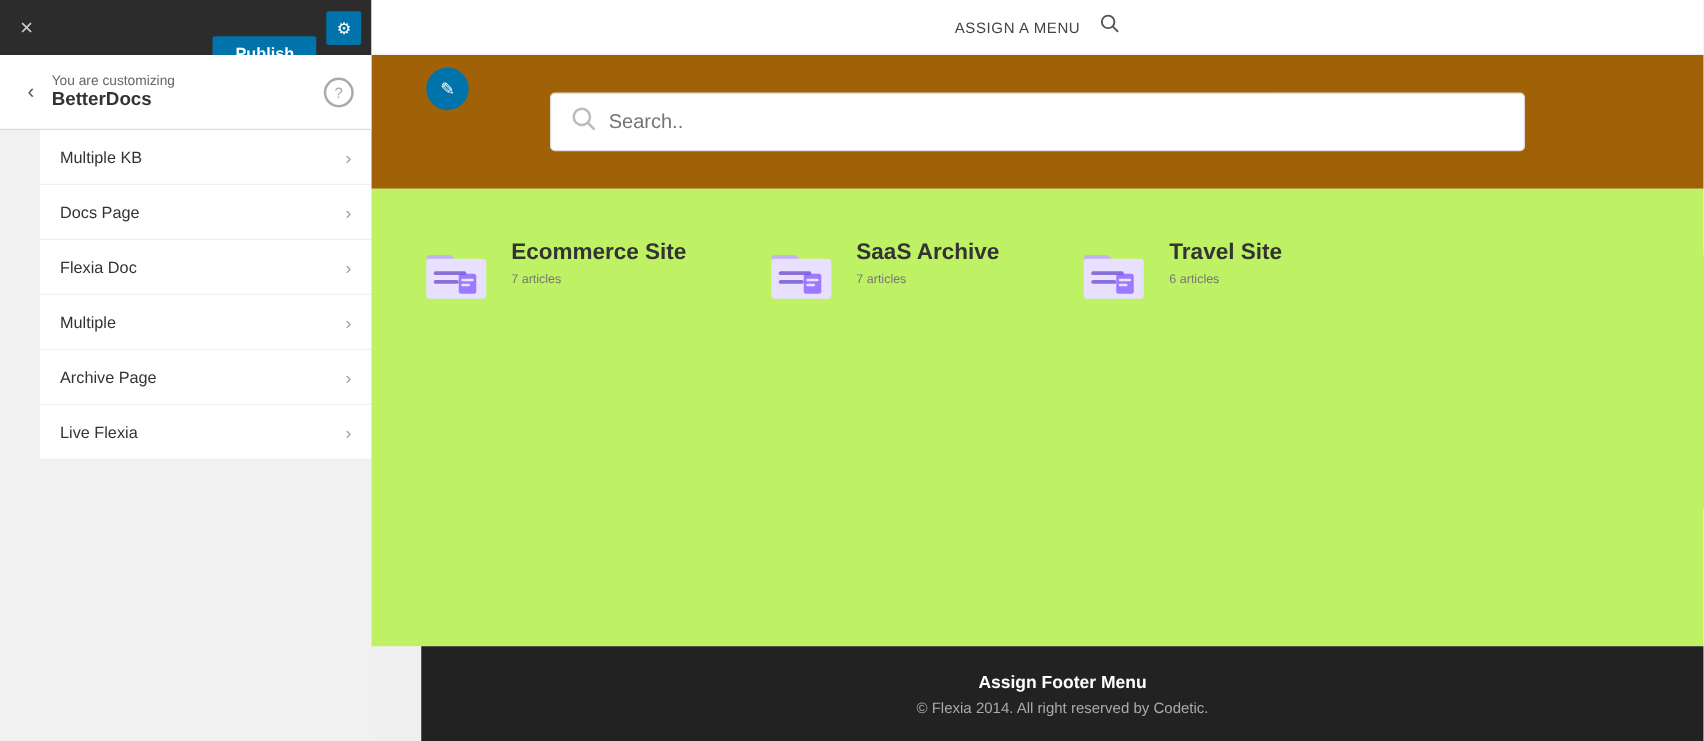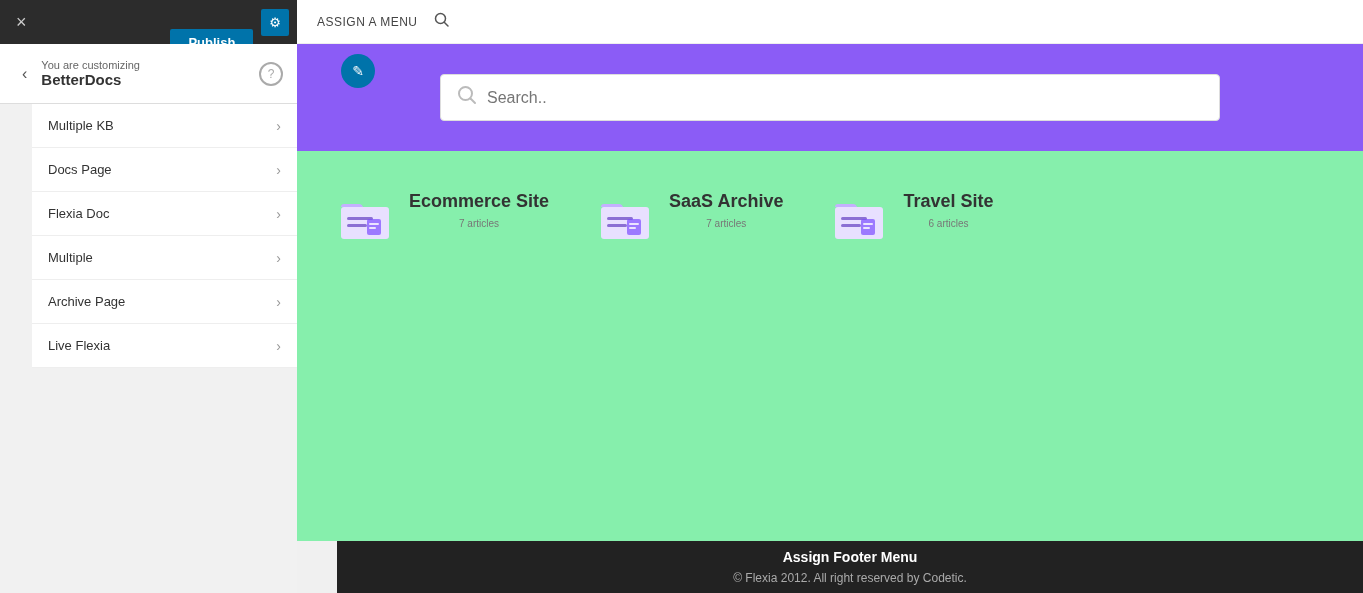--- a/index.html
+++ b/index.html
@@ -120,21 +120,21 @@
       background: #f0f0f0;
       overflow: hidden;
     }
 
     
     .top-nav {
       background: #fff;
       height: 44px;
       display: flex;
       align-items: center;
-      justify-content: flex-start;
+      justify-content: center;
       padding: 0 20px;
       border-bottom: 1px solid #eee;
       gap: 16px;
     }
     .assign-menu-link {
       font-size: 12px;
       color: #444;
       text-transform: uppercase;
       letter-spacing: 0.5px;
       cursor: pointer;
@@ -150,21 +150,21 @@
     .main-content {
       flex: 1;
       background: #f0f0f0;
       padding: 0;
       display: flex;
       flex-direction: column;
     }
 
     
     .search-section {
-      background: #8b5cf6;
+      background: #a16207;
       padding: 30px 40px;
       display: flex;
       align-items: center;
     }
     .search-box {
       background: #fff;
       border: 1px solid #ddd;
       border-radius: 4px;
       display: flex;
       align-items: center;
@@ -182,26 +182,25 @@
       border: none;
       outline: none;
       font-size: 16px;
       color: #999;
       background: transparent;
       flex: 1;
     }
 
     
     .cards-section {
-      background: #86efac;
+      background: #bef264;
       padding: 40px 40px;
       display: flex;
-      gap: 48px;
+      gap: 64px;
       flex: 1;
-      text-align: center;
     }
     .card {
       display: flex;
       align-items: flex-start;
       gap: 16px;
     }
     .card-icon {
       width: 56px;
       height: 56px;
       flex-shrink: 0;
@@ -233,21 +232,21 @@
       color: #fff;
       font-size: 14px;
       z-index: 20;
     }
 
     
     .footer {
       background: #222;
       color: #ccc;
       text-align: center;
-      padding: 8px;
+      padding: 20px;
       margin-left: 40px;
     }
     .footer-title {
       font-weight: 700;
       font-size: 14px;
       color: #fff;
       margin-bottom: 6px;
     }
     .footer-copy {
       font-size: 12px;
@@ -388,16 +387,16 @@
     </svg></div>
       <div class="card-info">
         <div class="card-title">Travel Site</div>
         <div class="card-articles">6 articles</div>
       </div>
         </div>
       </div>
 
     <div class="footer">
       <div class="footer-title">Assign Footer Menu</div>
-      <div class="footer-copy">© Flexia 2012. All right reserved by Codetic.</div>
+      <div class="footer-copy">© Flexia 2014. All right reserved by Codetic.</div>
     </div>
   </div>
 </div>
 
 </body></html>

